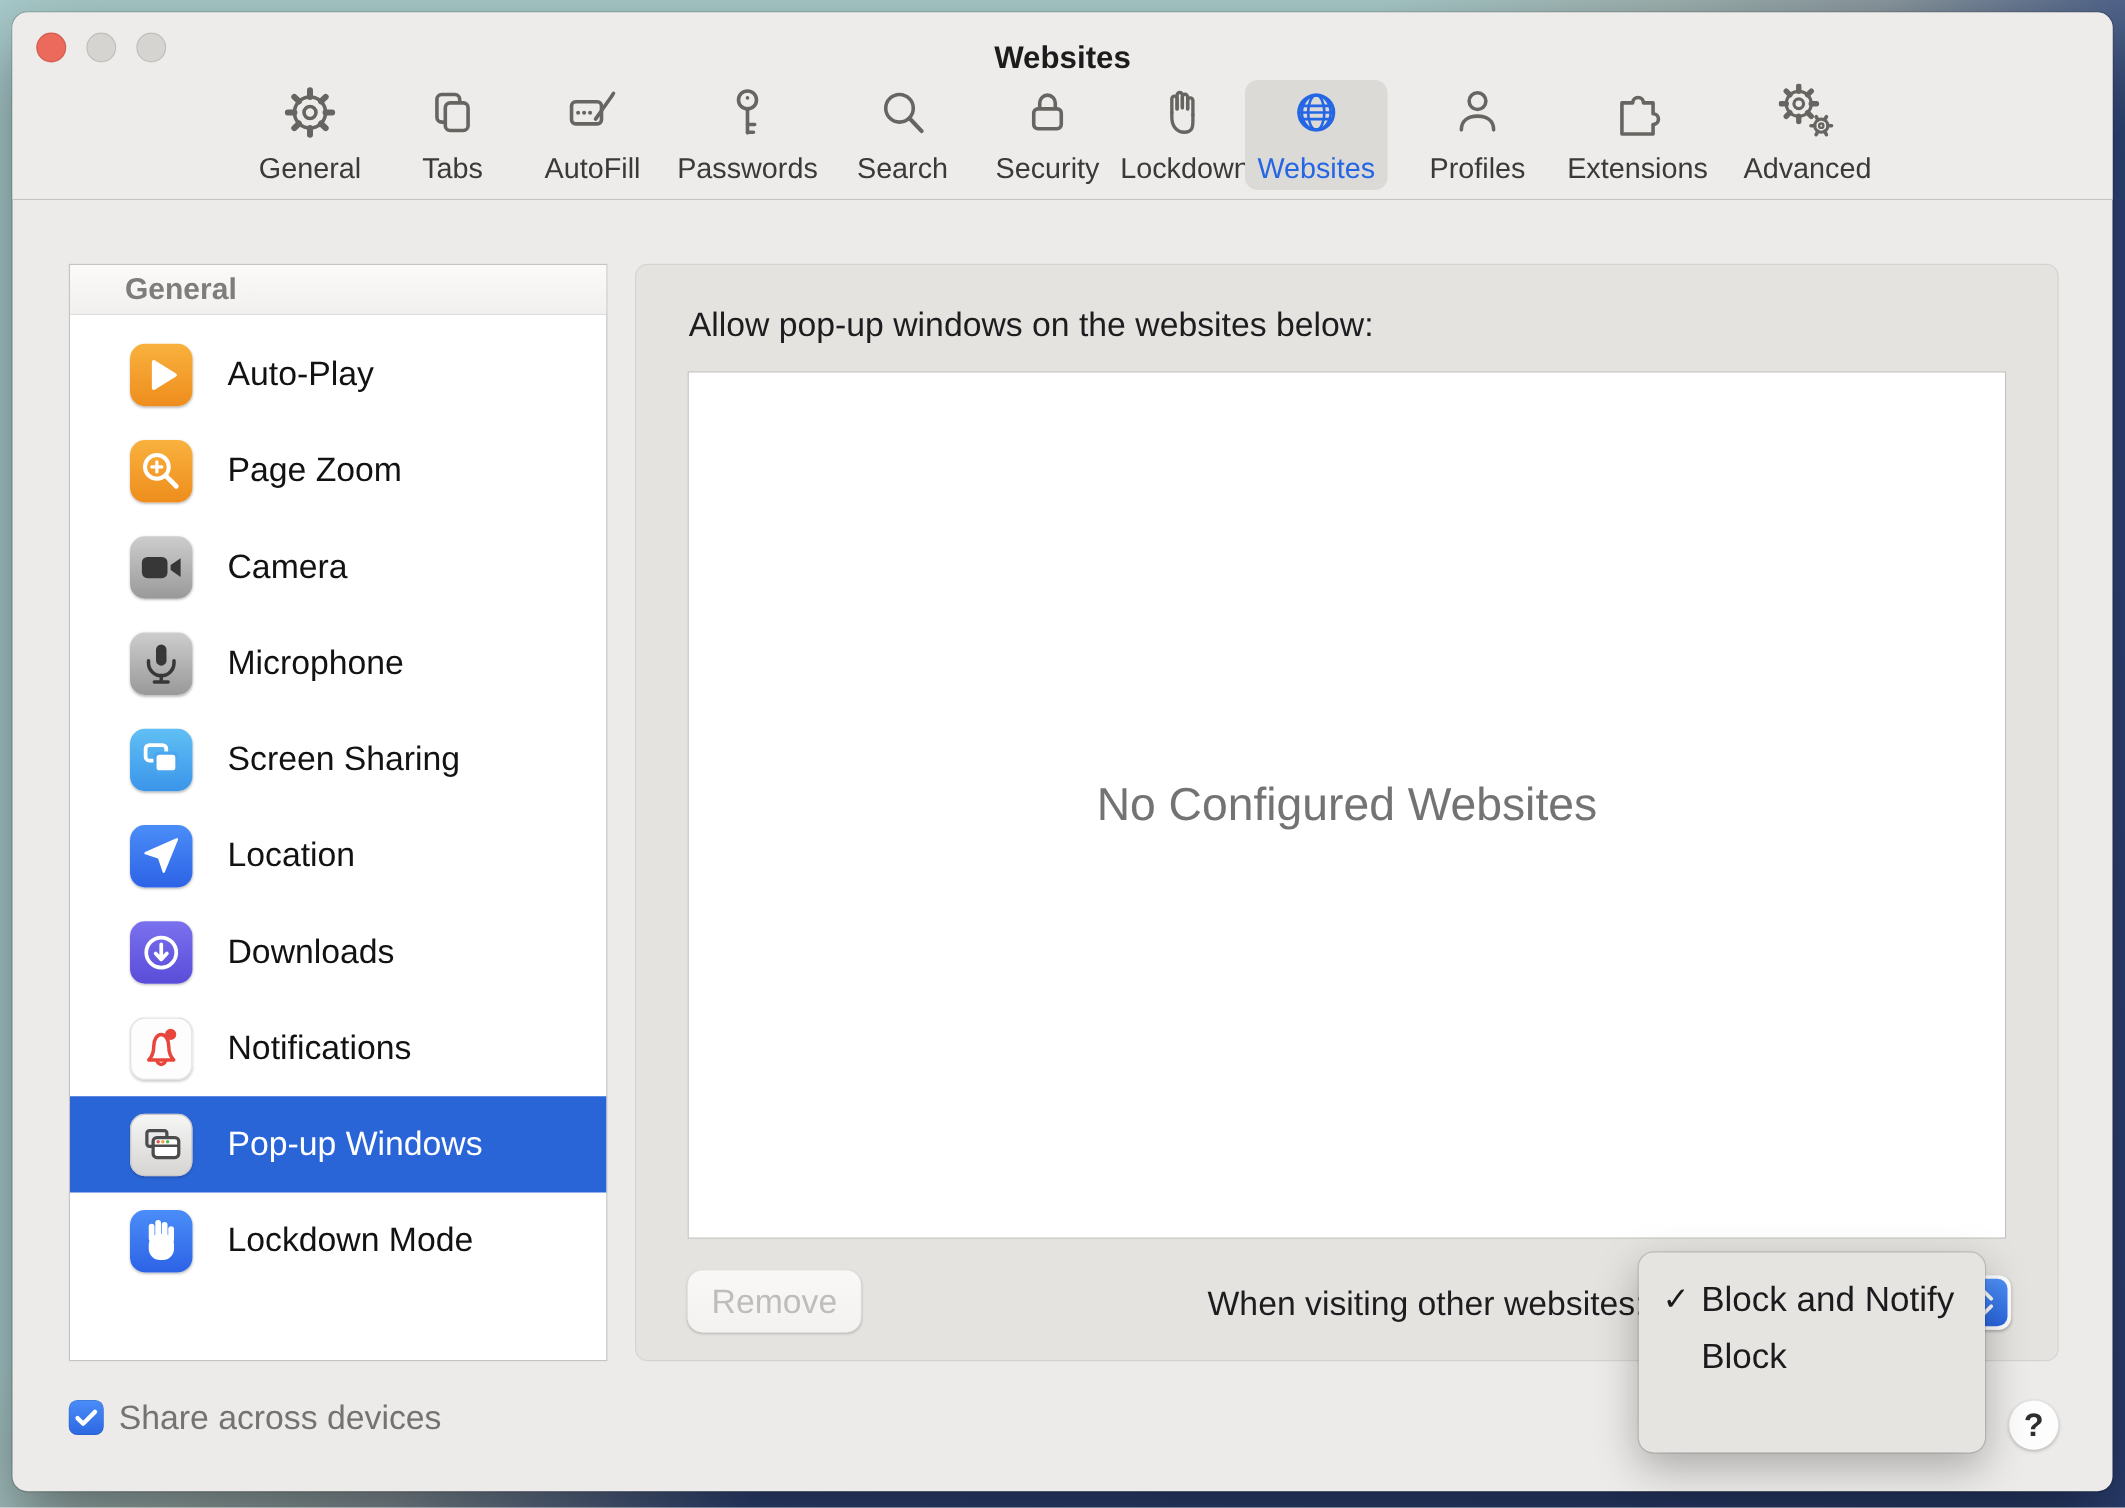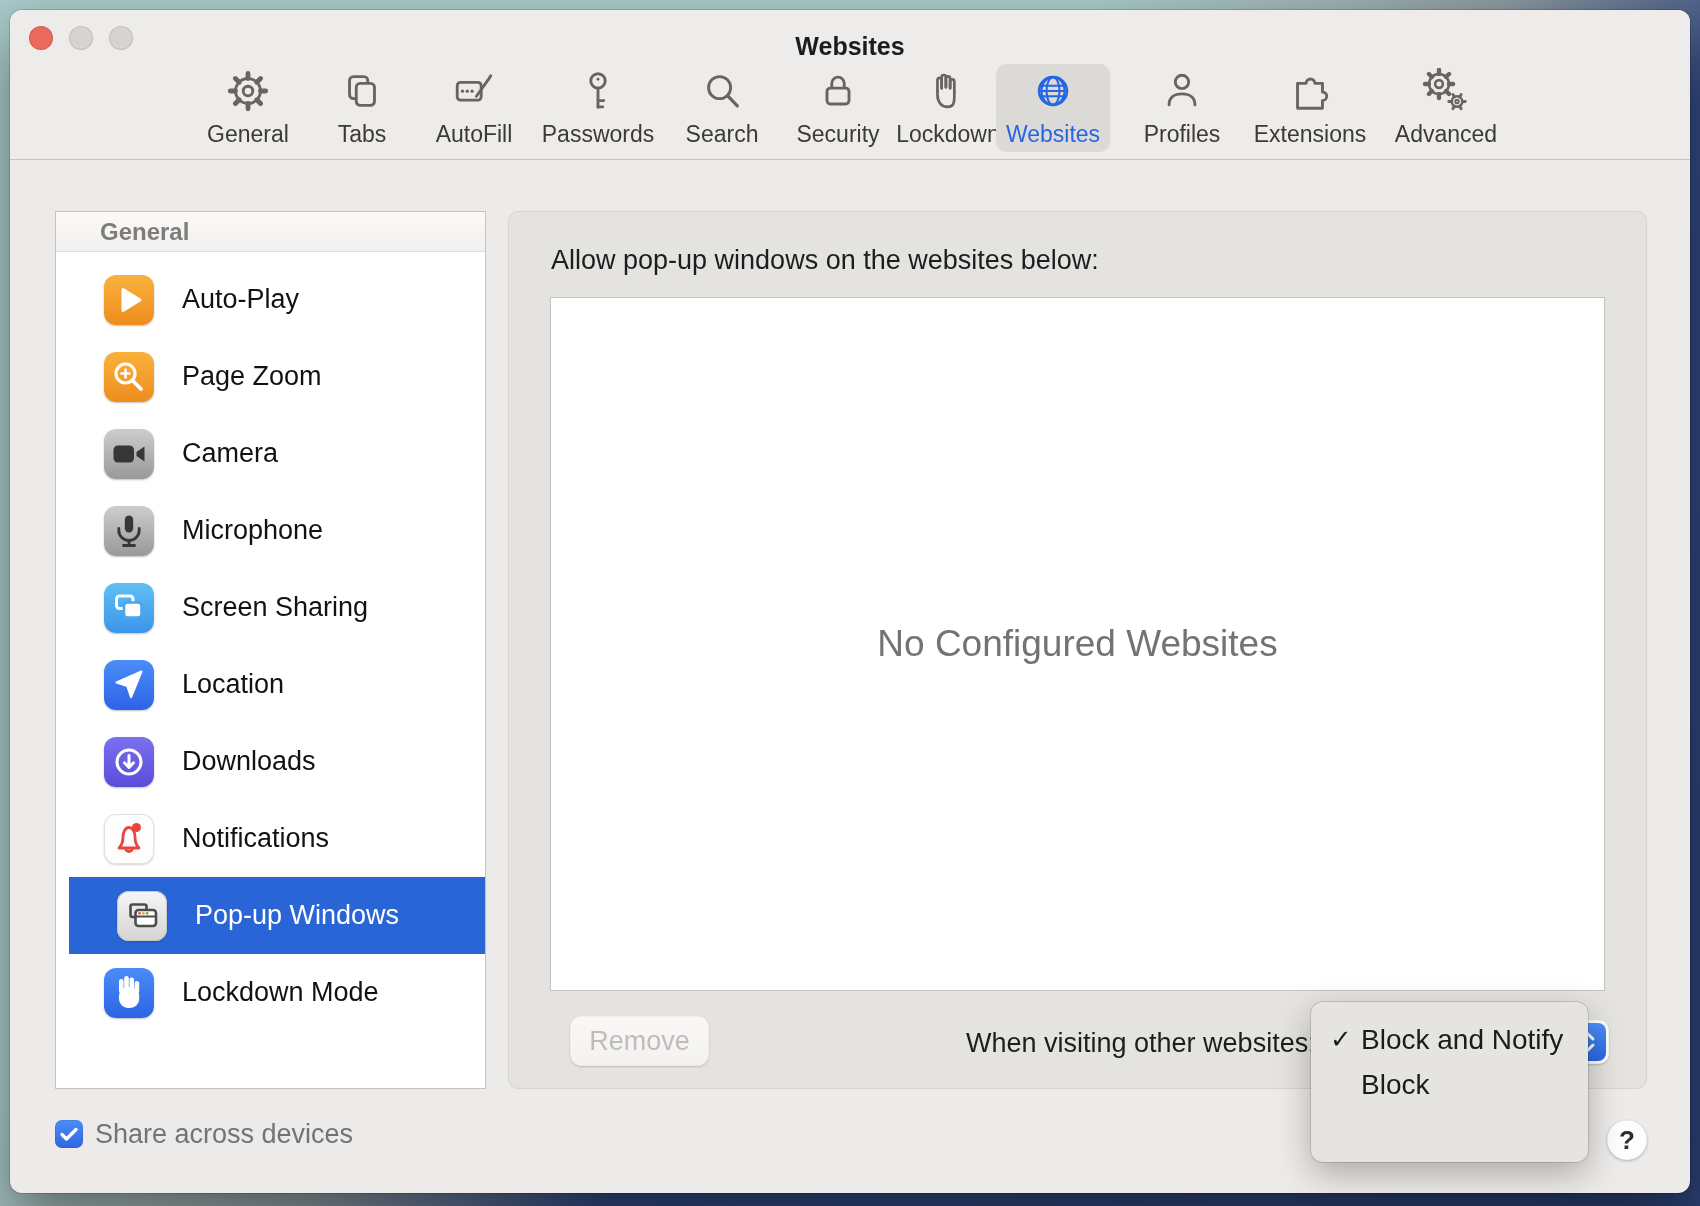--- a/index.html
+++ b/index.html
@@ -29,21 +29,21 @@
   .tab svg{flex:0 0 auto;}
   
   #sidebar{position:absolute;left:45px;top:201px;width:431px;height:878px;background:#ffffff;
     border:1px solid #c6c4c2;}
   .sb-header{position:absolute;left:0;top:0;width:100%;height:40px;line-height:40px;
     background:linear-gradient(#fbfaf9,#f2f0ef);border-bottom:1px solid #e0dedc;
     font-size:24px;font-weight:bold;color:#7e7d7b;padding-left:44px;}
   .sb-list{position:absolute;left:0;top:40px;width:100%;padding-top:9px;}
   .sb-row{position:relative;height:77px;display:flex;align-items:center;padding-left:48px;gap:28px;}
   .sb-row .sb-label{font-size:27px;color:#121212;}
-  .sb-row.selected{background:var(--row-blue);margin-left:13px;}
+  .sb-row.selected{background:var(--row-blue);}
   .sb-row.selected .sb-label{color:#ffffff;font-weight:500;}
   .app-icon{width:50px;height:50px;border-radius:12px;flex:0 0 auto;position:relative;
     box-shadow:0 1px 2px rgba(0,0,0,.25);}
   .ic-orange{background:linear-gradient(#f9b13d,#ee8d1d);}
   .ic-gray{background:linear-gradient(#cdcdcd,#999999);}
   .ic-skyblue{background:linear-gradient(#60bff4,#3b95ea);}
   .ic-blue{background:linear-gradient(#4a8df8,#2d63e6);}
   .ic-indigo{background:linear-gradient(#7a71ee,#5a4cd9);}
   .ic-white{background:#fdfdfd;box-shadow:inset 0 0 0 1px #e3e1df,0 1px 2px rgba(0,0,0,.18);}
   .ic-lightgray{background:linear-gradient(#f6f6f6,#d5d4d2);box-shadow:inset 0 0 0 1px #c9c7c5,0 1px 2px rgba(0,0,0,.18);}
@@ -51,21 +51,21 @@
   
   #panel{position:absolute;left:498px;top:201px;width:1139px;height:878px;background:var(--panel-bg);
     border:1px solid #d6d4d2;border-radius:10px;}
   .panel-heading{position:absolute;left:42px;top:33px;font-size:27px;color:#1d1d1f;}
   .listbox{position:absolute;left:41px;top:85px;width:1055px;height:694px;background:#ffffff;
     border:1.5px solid #c4c2c0;}
   .empty-text{position:absolute;left:0;top:0;width:100%;height:100%;display:flex;align-items:center;justify-content:center;
     font-size:37px;color:#737373;text-align:center;}
   .remove-btn{position:absolute;left:41px;top:804px;width:139px;height:50px;border-radius:12px;
     background:linear-gradient(#f9f8f7,#f3f2f1);box-shadow:0 1px 2px rgba(0,0,0,.18), inset 0 0 0 .5px rgba(0,0,0,.05);
-    font-size:27px;color:#bfbdbb;display:flex;align-items:center;justify-content:center;margin-left:20px;}
+    font-size:27px;color:#bfbdbb;display:flex;align-items:center;justify-content:center;}
   .when-label{position:absolute;left:457px;top:813px;height:36px;line-height:36px;font-size:27px;color:#1d1d1f;white-space:nowrap;}
   .popup-btn{position:absolute;left:890px;top:808px;width:210px;height:44px;border-radius:10px;background:#ffffff;
     box-shadow:0 1px 2px rgba(0,0,0,.2), inset 0 0 0 .5px rgba(0,0,0,.06);
     display:flex;align-items:center;font-size:25px;color:#1d1d1f;padding-left:16px;}
   .popup-cap{position:absolute;right:3px;top:3px;width:38px;height:38px;border-radius:8px;
     background:linear-gradient(#4e90f8,#2a67e2);display:flex;align-items:center;justify-content:center;}
   
   #menu{position:absolute;left:1301px;top:992px;width:277px;height:160px;background:var(--menu-bg);
     border-radius:12px;box-shadow:0 12px 34px rgba(0,0,0,.28), 0 0 0 1px rgba(0,0,0,.13);
     padding-top:15px;z-index:60;}

